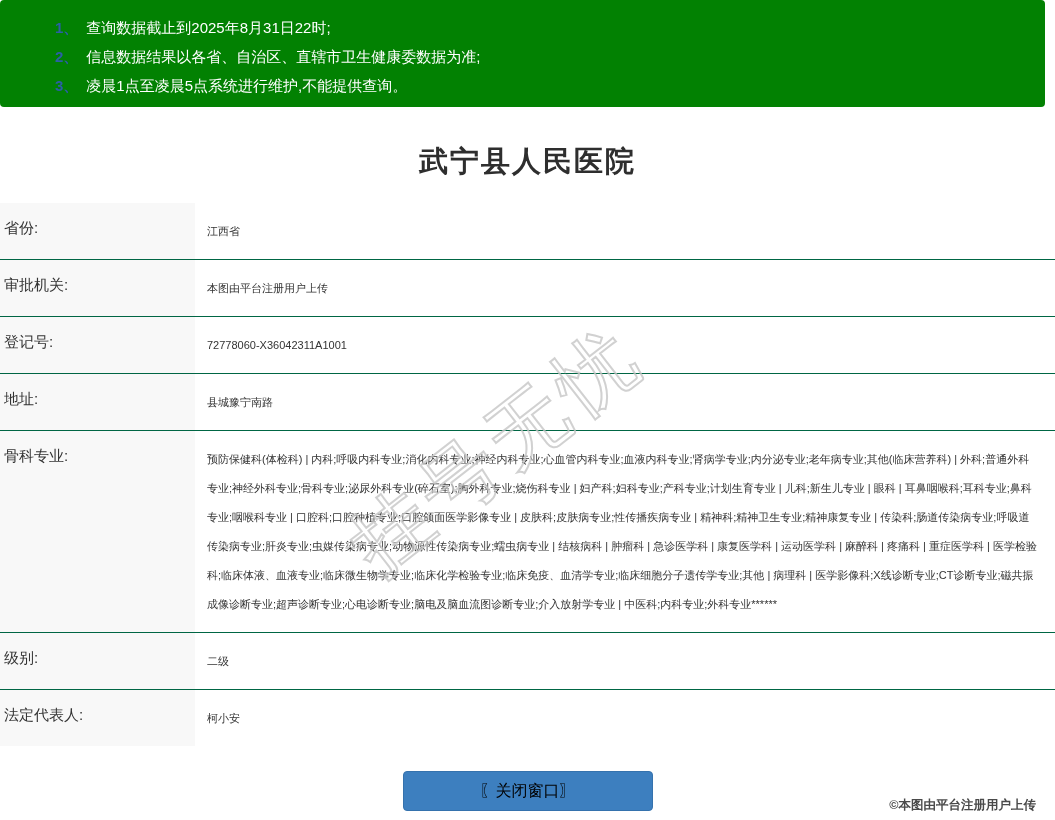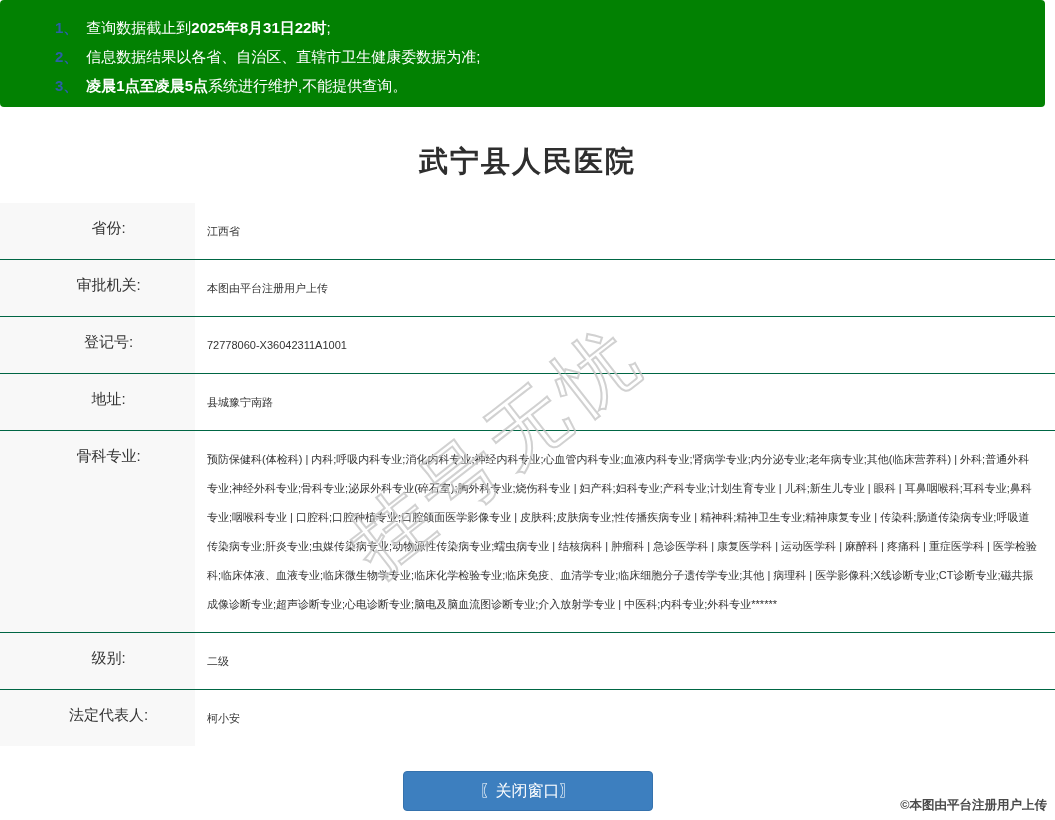--- a/index.html
+++ b/index.html
@@ -14,21 +14,21 @@
   }
   
   .banner {
     width: 1045px; height: 107px;
     background: #028102;
     border-radius: 4px;
     padding: 13px 10px 0 55px;
   }
   .banner-row { line-height: 29px; font-size: 15px; color: #ffffff; white-space: nowrap; }
   .banner-num { color: #2b5fa5; margin-right: 8px; font-weight: bold; }
-  .banner-row b { font-weight: bold; margin-top: 35px; }
+  .banner-row b { font-weight: normal; margin-top: 35px; }
   
   .page-title {
     margin: 35px 0 21px 0;
     text-align: center;
     font-size: 29px;
     font-weight: 700;
     color: #2e2e2e;
     letter-spacing: 2px;
   }
   
@@ -36,25 +36,24 @@
   .info-row {
     display: flex;
     align-items: stretch;
     border-bottom: 1px solid #006644;
   }
   .info-row:last-child { border-bottom: none; }
   .info-label {
     width: 195px;
     flex: 0 0 195px;
     background: #f8f8f8;
-    padding: 14px 10px 13px 32px;
+    padding: 14px 10px 13px 4px;
     font-size: 15px;
     line-height: 21px;
     color: #333333;
-    text-align: center;
   }
   .info-value {
     flex: 1;
     padding: 14px 16px 13px 12px;
     font-size: 11px;
     line-height: 29px;
     color: #333333;
     margin-top: -4px;
     padding-top: 18px;
   }
@@ -80,30 +79,30 @@
     width: 1055px; height: 58px;
     background: #ffffff;
     display: flex;
     justify-content: center;
     align-items: center;
     z-index: 10;
   }
   .close-btn {
     width: 250px; height: 40px;
     background: #3d7fbf;
-    color: #ffffff;
+    color: #000000;
     font-size: 16px;
     font-family: "Liberation Sans", sans-serif;
     border: 1px solid #3572ad;
     border-radius: 4px;
     cursor: pointer;
   }
   .wm-corner {
     position: absolute;
-    right: 8px; bottom: 6px;
+    right: 19px; bottom: 6px;
     font-size: 12.5px;
     font-weight: bold;
     color: #4a4a4a;
     z-index: 11;
     text-shadow: -1px -1px 0 #fff, 1px -1px 0 #fff, -1px 1px 0 #fff, 1px 1px 0 #fff;
     pointer-events: none;
   }
 </style>
 </head>
 <body>

